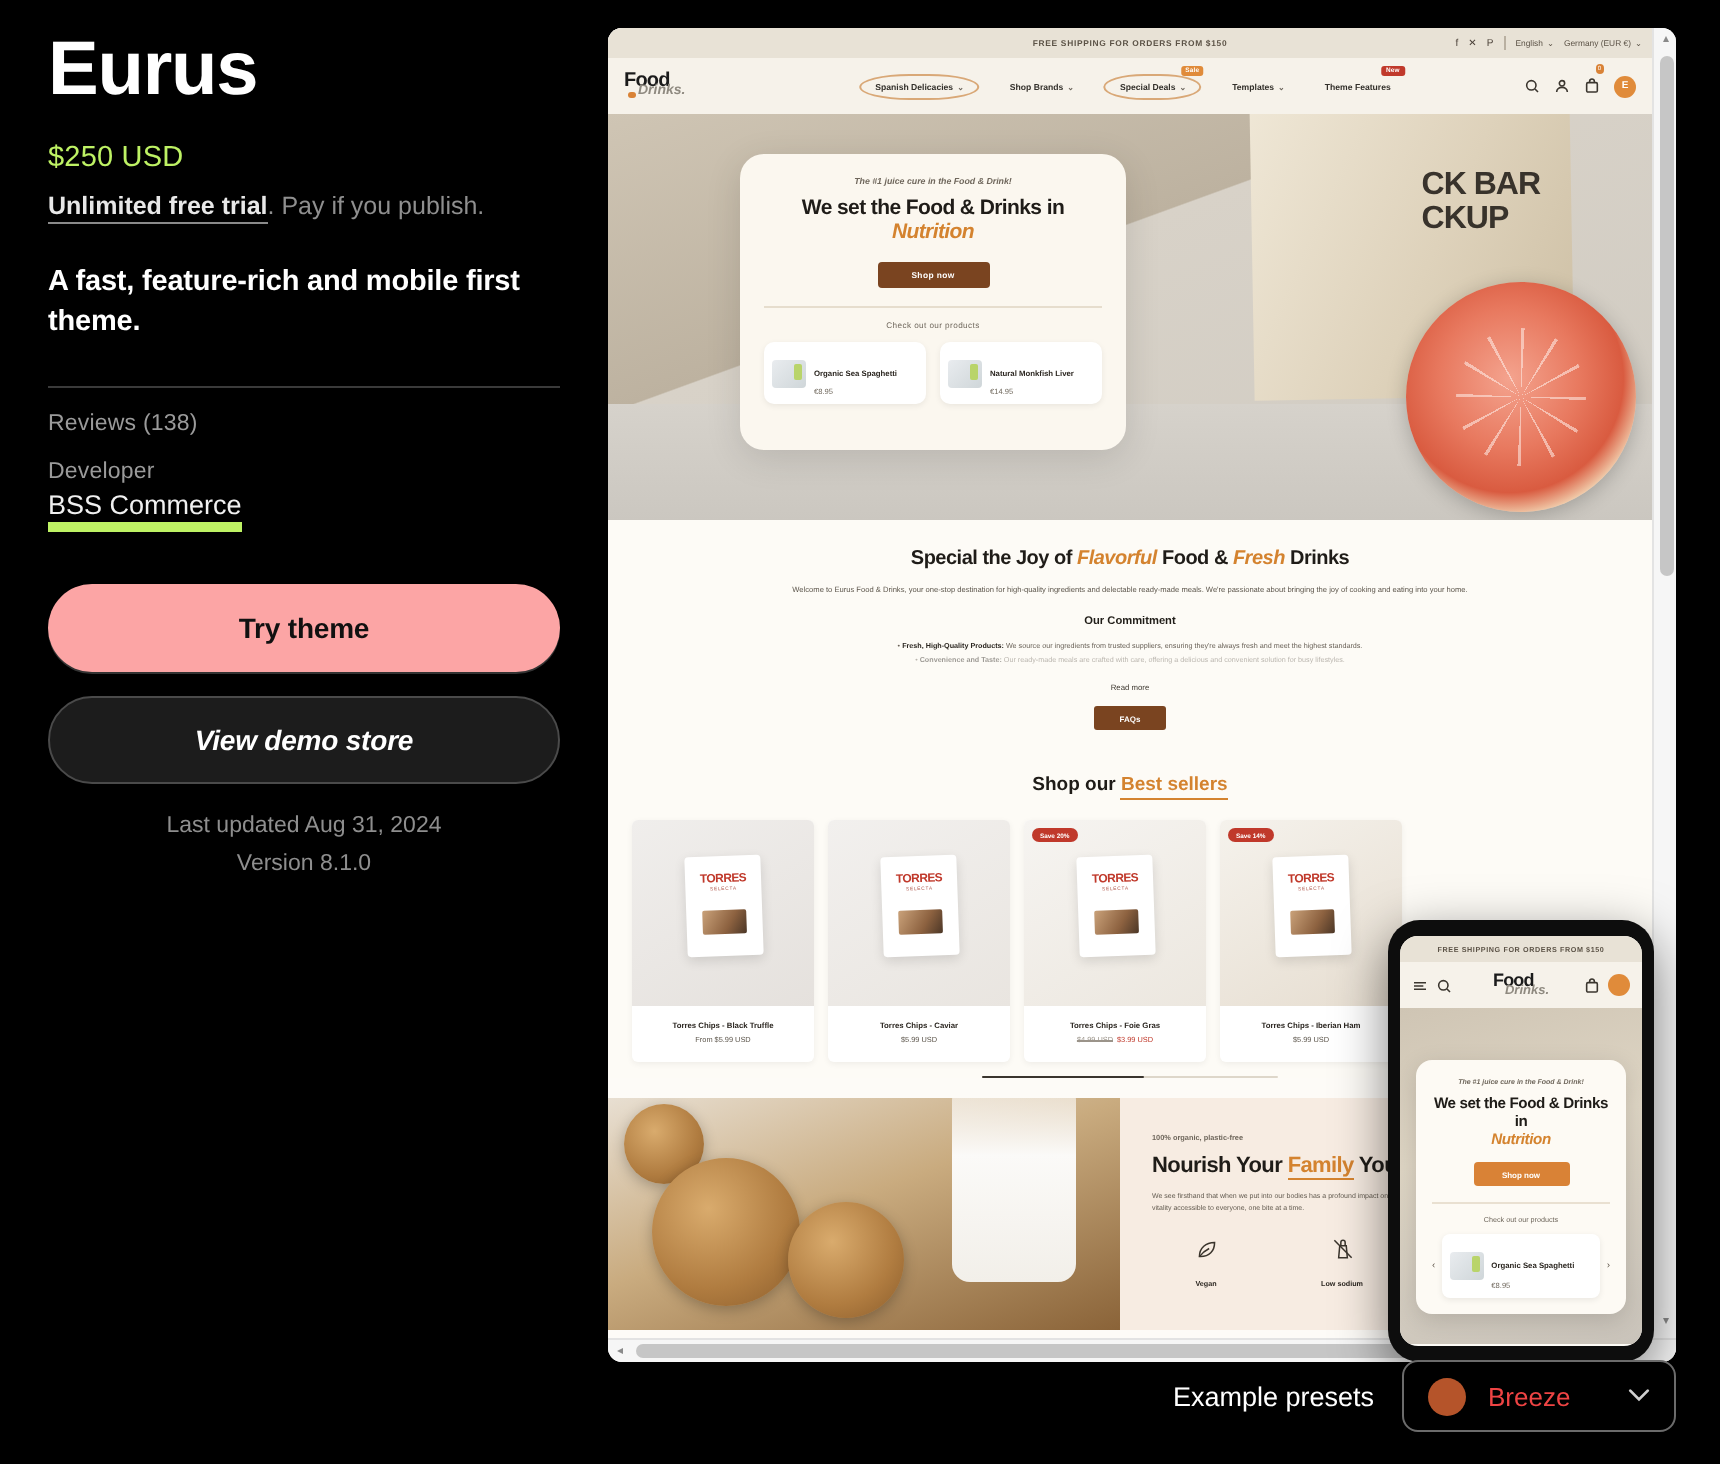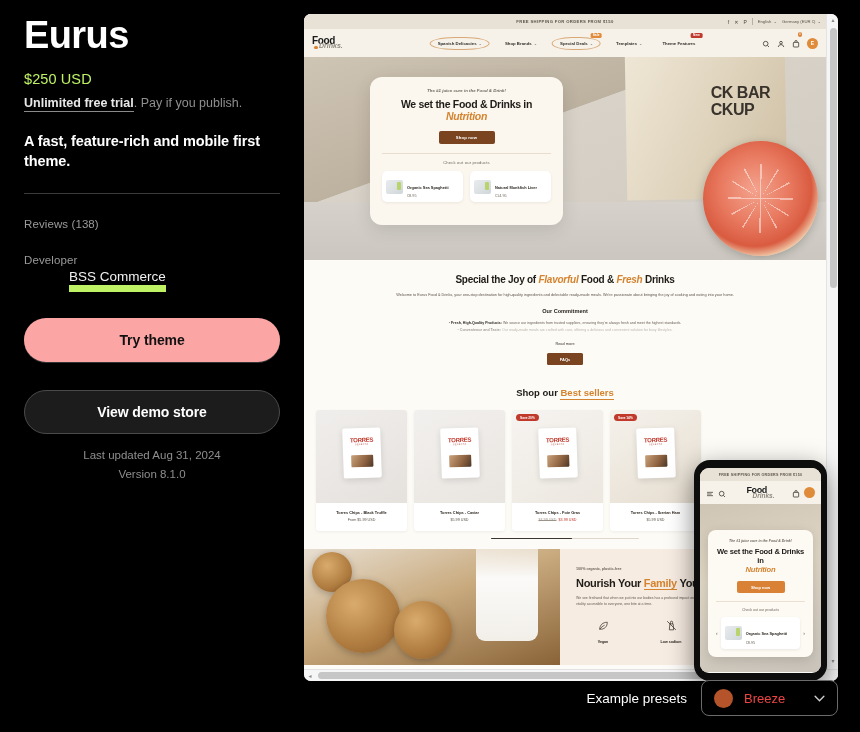--- a/index.html
+++ b/index.html
@@ -39,50 +39,51 @@
   .tagline {
     margin-top: 20px;
     font-size: 14.5px; font-weight: 700; color: #ffffff;
     line-height: 1.35; letter-spacing: -0.1px;
   }
   .divider {
     margin: 22px 0 0 0;
     height: 1px; background: #3a3a3a; width: 100%;
   }
   .meta-label {
-    margin-top: 24px;
+    margin-top: 12px;
     font-size: 11.5px; color: #9a9a9a; letter-spacing: .1px;
   }
   .rating-row {
     display: flex; align-items: center; gap: 6px;
     margin-top: 4px;
   }
   .rating-text { font-size: 13.5px; color: #1fd11f; font-weight: 400; }
   .thumb-icon { display: block; }
   .developer-name {
     margin-top: 3px;
     font-size: 13.5px; color: #f0f0f0;
     display: inline-block;
-    border-bottom: 7px solid #bef264; padding-bottom: 1px; margin-left: 45px;
+    border-bottom: 5px solid #bef264; padding-bottom: 1px;
   }
   .btn {
     display: flex; align-items: center; justify-content: center;
     width: 256px; height: 44px; border-radius: 22px;
     font-size: 14px; font-weight: 700; letter-spacing: -0.1px;
     cursor: pointer; border: none; font-family: inherit;
   }
   .btn-primary {
     margin-top: 26px;
     background: #fca5a5; color: #111111;
     box-shadow: 0 1px 0 rgba(255,255,255,.2);
   }
   .btn-secondary {
-    margin-top: 28px;
+    margin-top: 12px;
     background: #1c1c1c; color: #ffffff;
     border: 1px solid #4a4a4a;
+    font-style: italic;
   }
   .version-block {
     margin-top: 12px; width: 256px;
     text-align: center; color: #8e8e8e;
     font-size: 11.5px; line-height: 1.6;
   }
 
   
   .preview-window {
     position: absolute;

